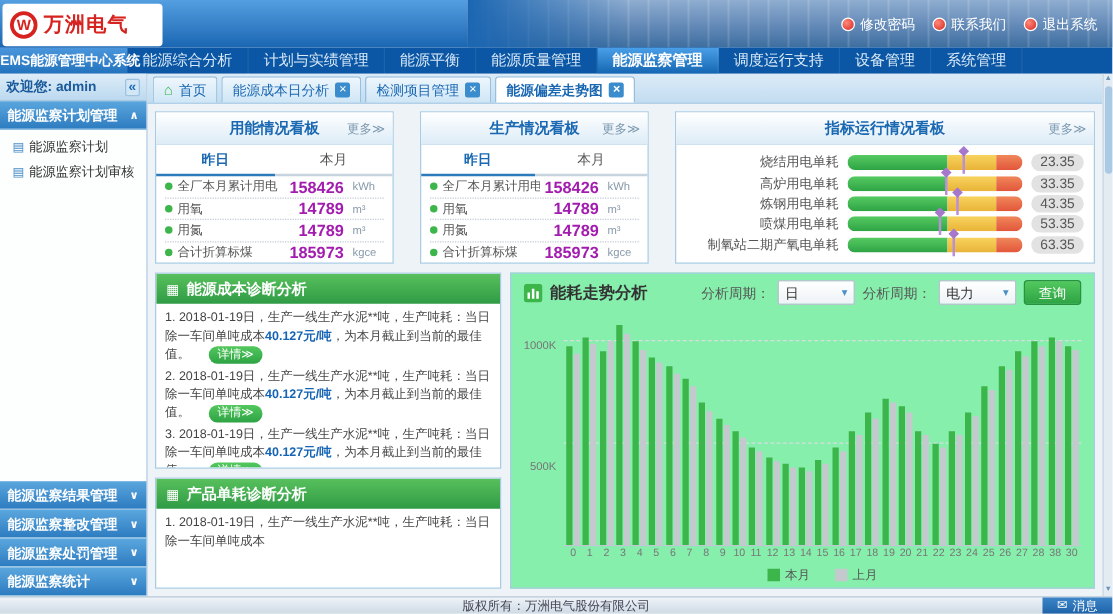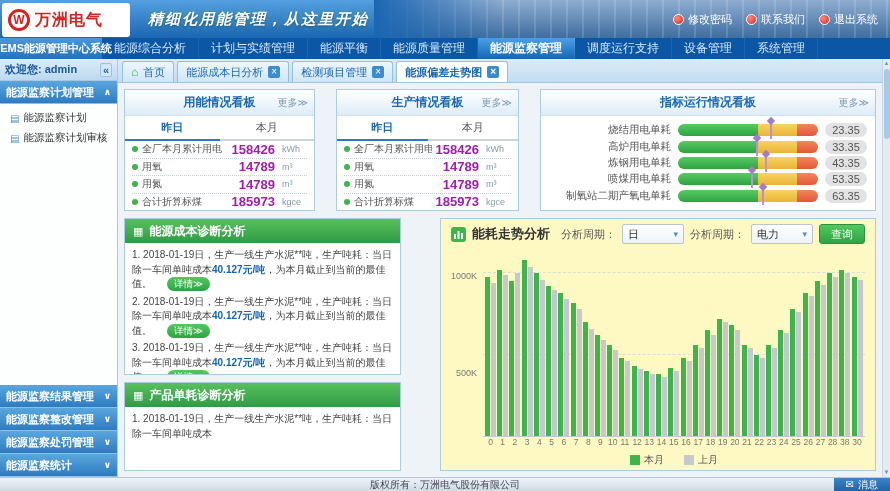--- a/index.html
+++ b/index.html
@@ -107,21 +107,21 @@
   .diag-unit { flex:1; }
   .diag-header { height:24px; flex:none; background:linear-gradient(180deg,#58c05c,#2f9b45); color:#fff;
     font-size:12px; font-weight:bold; display:flex; align-items:center; gap:6px; padding:0 8px; }
   .diag-ico { font-size:11px; }
   .diag-body { flex:1; min-height:0; padding:5px 7px; overflow:hidden; }
   .diag-item { font-size:10px; color:#444; line-height:1.45; margin-bottom:3px; }
   .hl { color:#1463b4; font-weight:bold; }
   .detail-btn { display:inline-block; background:linear-gradient(180deg,#52c85e,#2ea344); color:#fff;
     border-radius:8px; padding:0 7px; font-size:9.5px; margin-left:15px; line-height:14px; cursor:pointer; white-space:nowrap; }
 
-  .chart-panel { flex:1; min-width:0; background:#fef9c3; border:1px solid #a9cbe4; display:flex; flex-direction:column;margin-left:32px; }
+  .chart-panel { flex:1; min-width:0; background:#86efac; border:1px solid #a9cbe4; display:flex; flex-direction:column; }
   .chart-header { height:30px; flex:none; display:flex; align-items:center; gap:6px; padding:0 10px; }
   .chart-title { font-size:13px; font-weight:bold; color:#333; white-space:nowrap; }
   .trend-filters { margin-left:auto; display:flex; align-items:center; gap:6px; }
   .flabel { font-size:11px; color:#555; white-space:nowrap; }
   .fselect { min-width:62px; height:20px; border:1px solid #b8c4ce; border-radius:2px;
     background:linear-gradient(180deg,#fff,#eef3f7); display:flex; align-items:center; justify-content:space-between;
     padding:0 5px; font-size:11px; color:#333; cursor:pointer; gap:6px; }
   .caret { color:#4a90c8; font-size:9px; }
   .query-btn { width:46px; height:20px; background:linear-gradient(180deg,#52c85e,#2ea344); border:1px solid #2a9140;
     border-radius:3px; color:#fff; font-size:11px; display:flex; align-items:center; justify-content:center; cursor:pointer; }
@@ -159,21 +159,20 @@
 <body>
 
 <div class="app">
 
   <header class="topbar">
     <div class="topbar-photo"></div>
     <div class="logo-box">
       <span class="logo-mark">W</span>
       <span class="logo-text">万洲电气</span>
     </div>
-    <div class="slogan">精细化用能管理，从这里开始</div>
     <div class="header-links">
         <span class="hlink">
           <span class="hlink-ico"></span>
           <span>修改密码</span>
         </span>
         <span class="hlink">
           <span class="hlink-ico"></span>
           <span>联系我们</span>
         </span>
         <span class="hlink">

